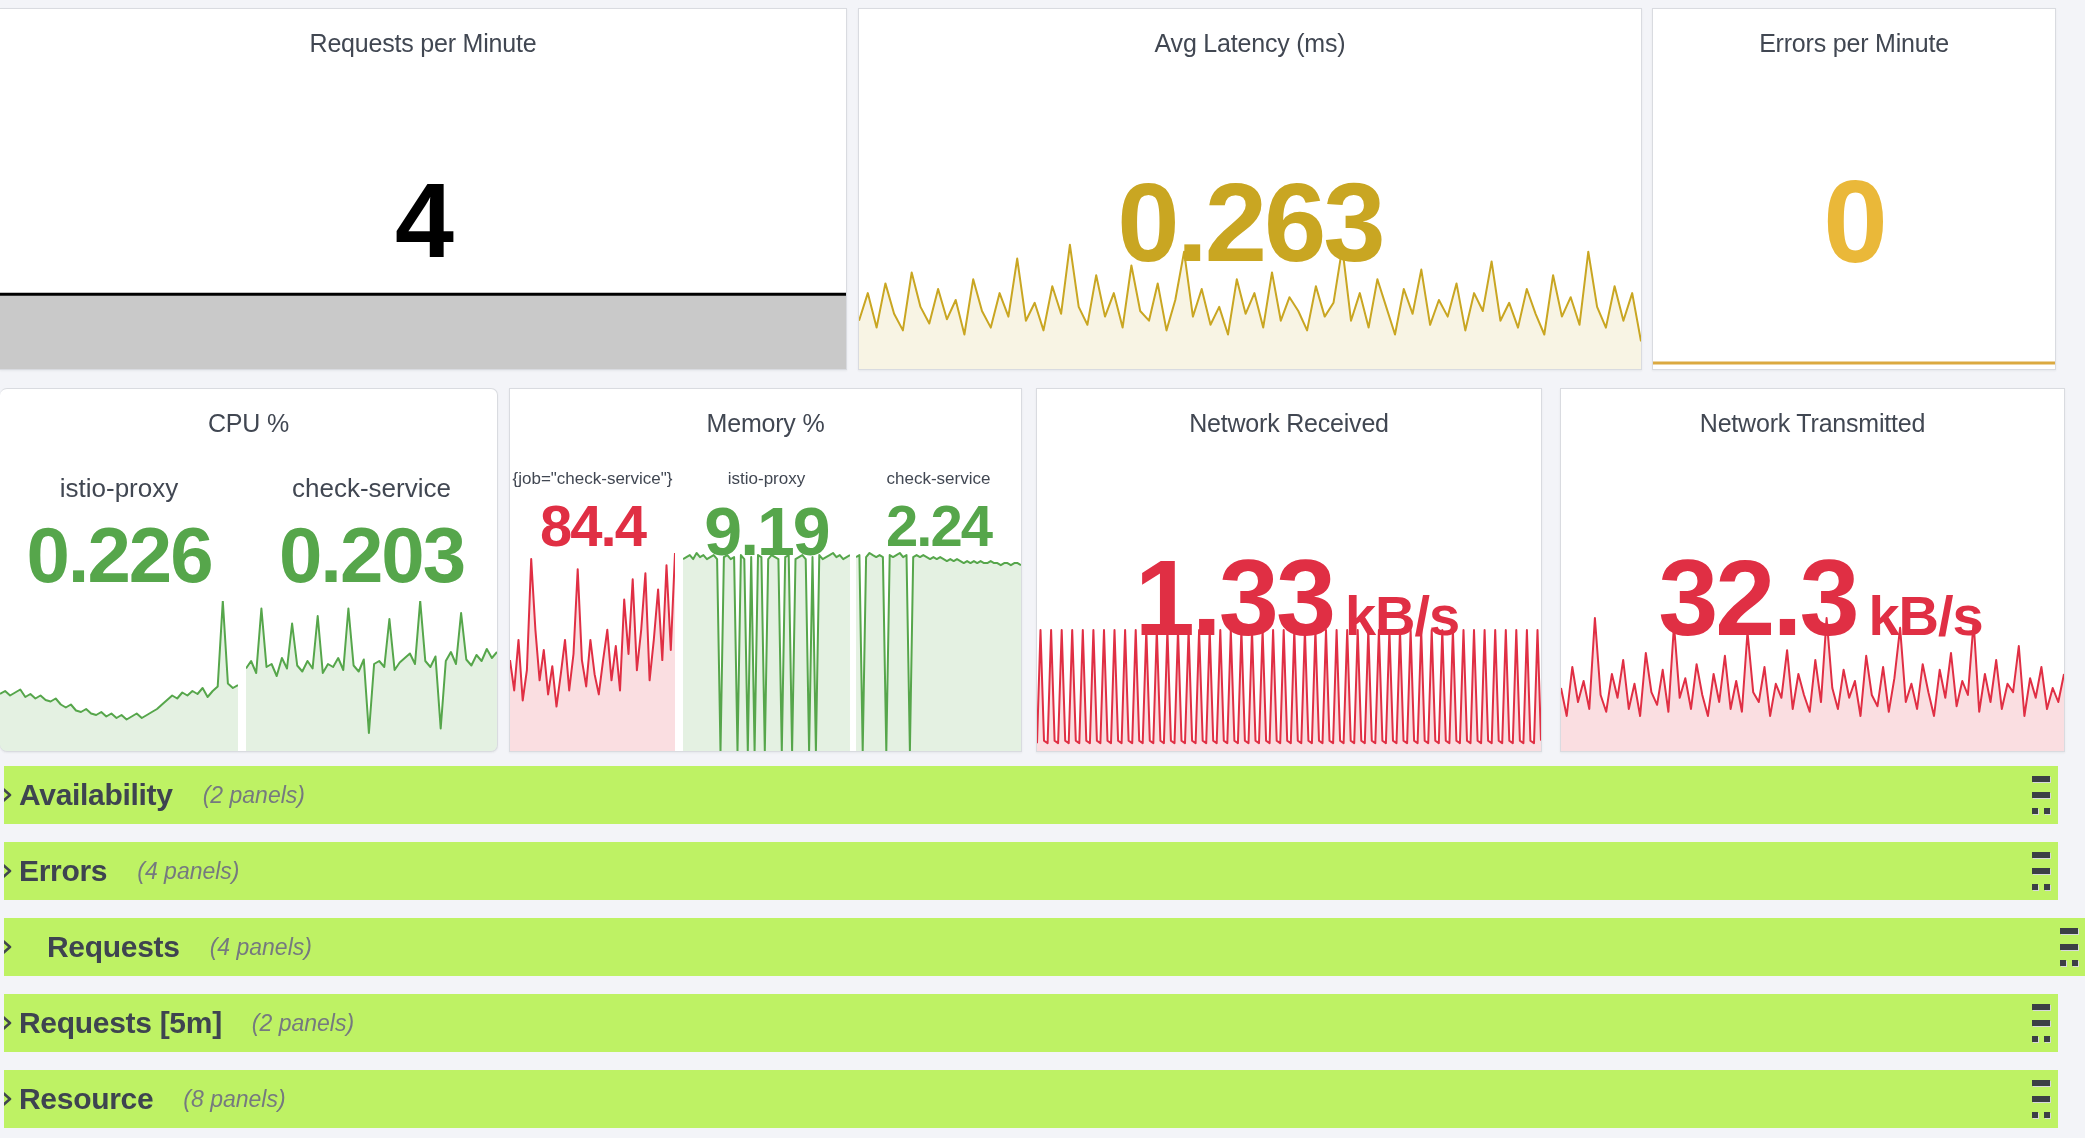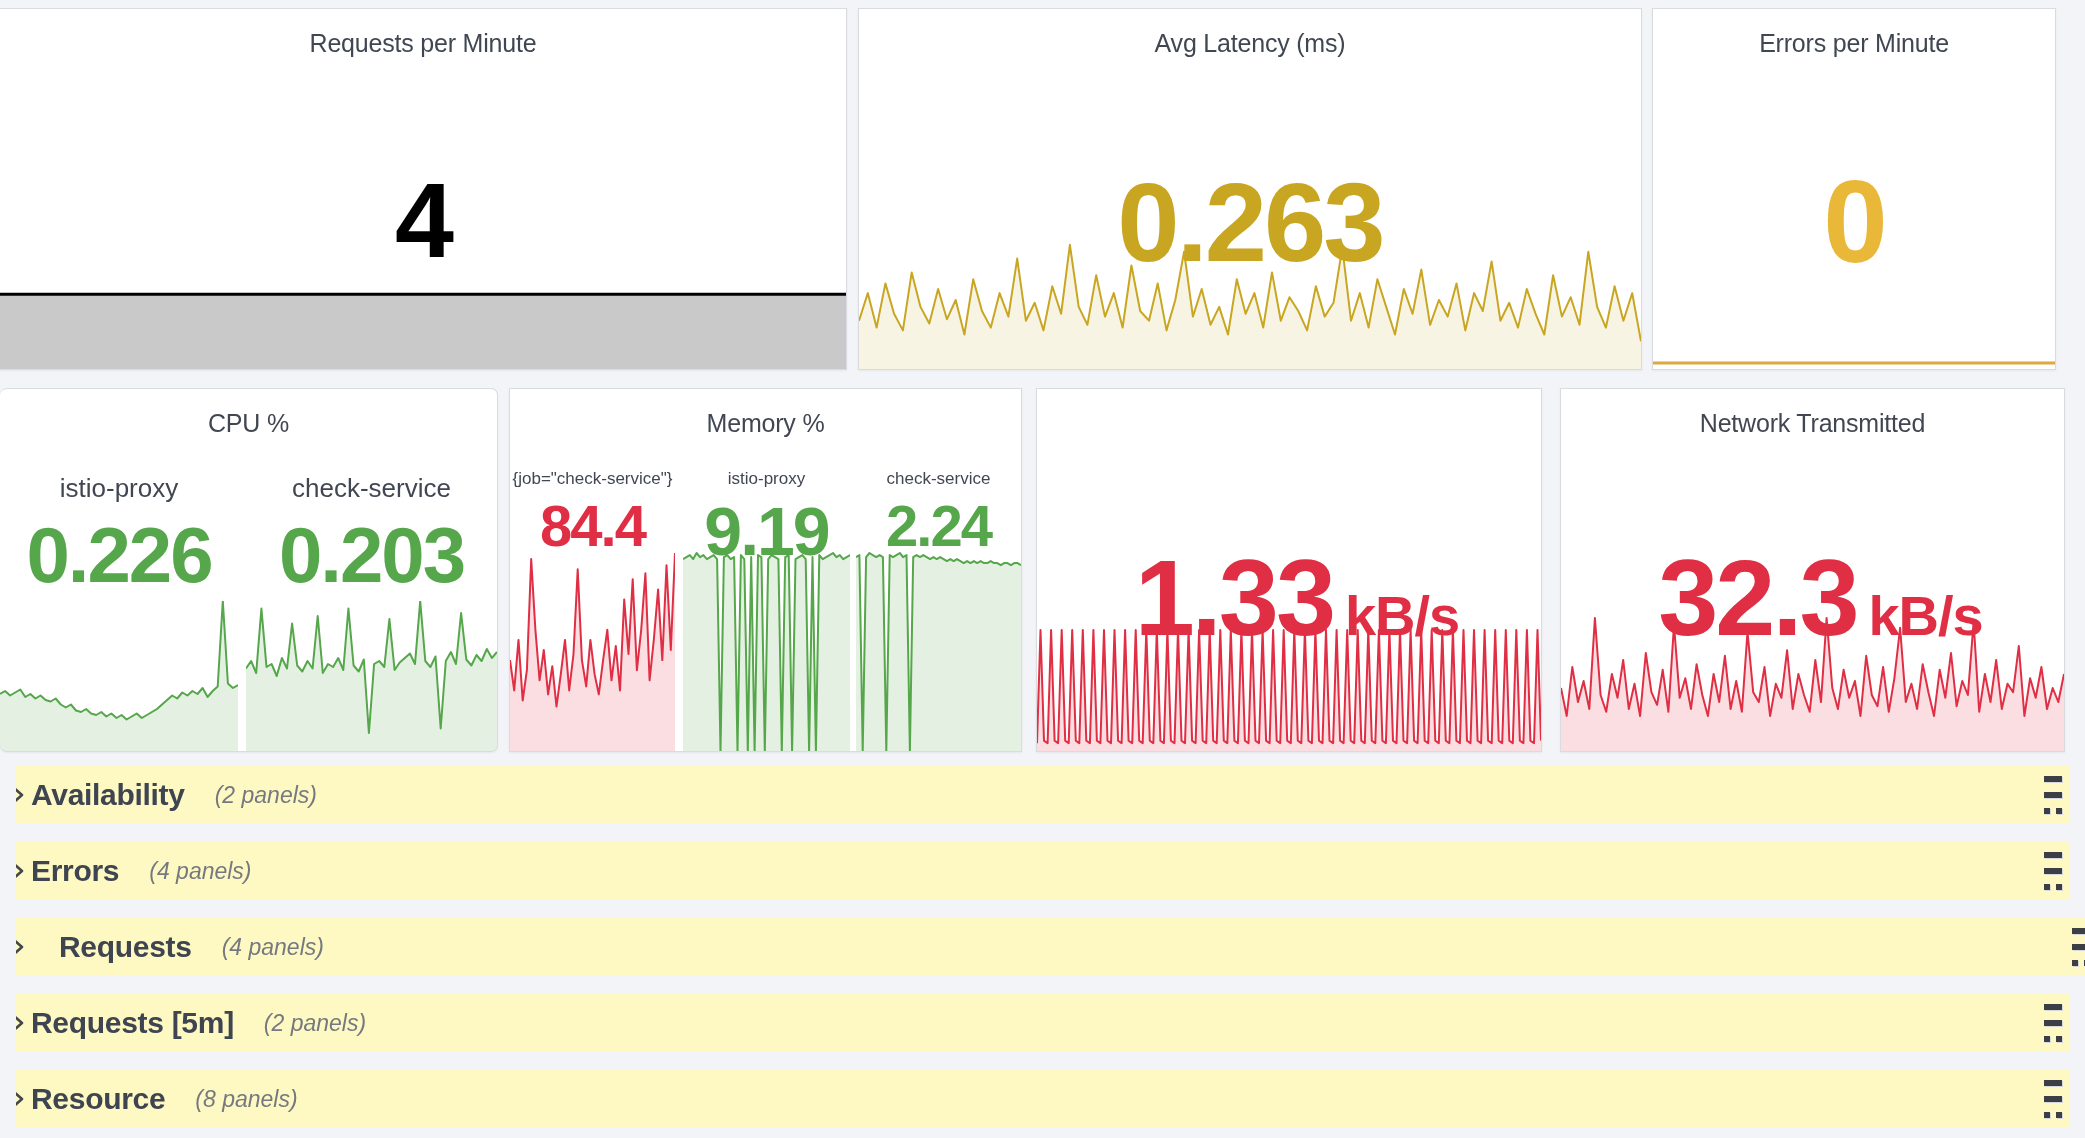--- a/index.html
+++ b/index.html
@@ -42,21 +42,21 @@
     position:absolute;left:16px;right:0;display:flex;
     justify-content:center;align-items:baseline;line-height:1;
   }
   .unitrow .v{font-size:108px;font-weight:700;letter-spacing:-3px;}
   .unitrow .u{font-size:56px;font-weight:700;margin-left:12px;letter-spacing:-1px;}
 
   .spark{position:absolute;}
   .spark svg{display:block;}
 
   .crow{
-    position:absolute;left:16px;width:2054px;height:58px;background:#fef9c3;
+    position:absolute;left:4px;width:2054px;height:58px;background:#bef264;
     display:flex;align-items:center;overflow:hidden;cursor:pointer;
   }
   .crow .chev{position:absolute;left:-9px;top:50%;margin-top:-11px;width:22px;height:22px;}
   .crow .rtitle{margin-left:15px;font-size:30px;font-weight:700;color:#3E4450;letter-spacing:-0.3px;}
   .crow .rcount{margin-left:30px;font-size:23px;font-style:italic;color:#75797F;}
   .crow .grip{
     position:absolute;right:8px;top:50%;margin-top:-19px;
     width:18px;height:38px;
     display:flex;flex-wrap:wrap;justify-content:space-between;align-content:space-between;
     cursor:grab;
@@ -145,20 +145,21 @@
       </div>
     <div class="spark" style="left:346px;bottom:0;width:165px;height:202px;">
         <svg width="165" height="202" viewBox="0 0 165 202" preserveAspectRatio="none">
           <polygon points="0,202 0.0,8.1 3.4,6.1 6.7,202.0 10.1,8.1 13.5,4.0 16.8,6.1 20.2,8.1 23.6,6.1 26.9,8.1 30.3,202.0 33.7,6.1 37.0,8.1 40.4,6.1 43.8,4.0 47.1,8.1 50.5,6.1 53.9,202.0 57.2,8.1 60.6,6.1 64.0,8.1 67.3,6.1 70.7,8.1 74.1,10.1 77.4,8.1 80.8,10.1 84.2,8.1 87.6,10.1 90.9,12.1 94.3,10.1 97.7,12.1 101.0,10.1 104.4,12.1 107.8,14.1 111.1,12.1 114.5,14.1 117.9,12.1 121.2,14.1 124.6,12.1 128.0,14.1 131.3,14.1 134.7,12.1 138.1,14.1 141.4,14.1 144.8,16.2 148.2,14.1 151.5,14.1 154.9,16.2 158.3,14.1 161.6,14.1 165.0,16.2 165,202" fill="rgba(86,166,75,0.16)" stroke="none"></polygon>
           <polyline points="0.0,8.1 3.4,6.1 6.7,202.0 10.1,8.1 13.5,4.0 16.8,6.1 20.2,8.1 23.6,6.1 26.9,8.1 30.3,202.0 33.7,6.1 37.0,8.1 40.4,6.1 43.8,4.0 47.1,8.1 50.5,6.1 53.9,202.0 57.2,8.1 60.6,6.1 64.0,8.1 67.3,6.1 70.7,8.1 74.1,10.1 77.4,8.1 80.8,10.1 84.2,8.1 87.6,10.1 90.9,12.1 94.3,10.1 97.7,12.1 101.0,10.1 104.4,12.1 107.8,14.1 111.1,12.1 114.5,14.1 117.9,12.1 121.2,14.1 124.6,12.1 128.0,14.1 131.3,14.1 134.7,12.1 138.1,14.1 141.4,14.1 144.8,16.2 148.2,14.1 151.5,14.1 154.9,16.2 158.3,14.1 161.6,14.1 165.0,16.2" fill="none" stroke="#56A64B" stroke-width="2" stroke-linejoin="round"></polyline>
         </svg>
       </div>
   </div>
 
   <div class="panel" style="left:1036px;top:388px;width:504px;height:362px;">
+    <div class="ptitle">Network Received</div>
     <div class="spark" style="left:0;bottom:0;width:504px;height:130px;">
         <svg width="504" height="130" viewBox="0 0 504 130" preserveAspectRatio="none">
           <polygon points="0,130 0.0,122.2 3.5,9.1 7.0,119.6 10.6,122.2 14.1,9.1 17.6,119.6 21.1,122.2 24.7,9.1 28.2,119.6 31.7,122.2 35.2,9.1 38.8,119.6 42.3,122.2 45.8,9.1 49.3,119.6 52.9,122.2 56.4,9.1 59.9,119.6 63.4,122.2 67.0,9.1 70.5,119.6 74.0,122.2 77.5,9.1 81.1,119.6 84.6,122.2 88.1,9.1 91.6,119.6 95.2,122.2 98.7,9.1 102.2,119.6 105.7,122.2 109.3,9.1 112.8,119.6 116.3,122.2 119.8,9.1 123.4,119.6 126.9,122.2 130.4,9.1 133.9,119.6 137.5,122.2 141.0,9.1 144.5,119.6 148.0,122.2 151.6,9.1 155.1,119.6 158.6,122.2 162.1,9.1 165.7,119.6 169.2,122.2 172.7,9.1 176.2,119.6 179.7,122.2 183.3,9.1 186.8,119.6 190.3,122.2 193.8,9.1 197.4,119.6 200.9,122.2 204.4,9.1 207.9,119.6 211.5,122.2 215.0,9.1 218.5,119.6 222.0,122.2 225.6,9.1 229.1,119.6 232.6,122.2 236.1,9.1 239.7,119.6 243.2,122.2 246.7,9.1 250.2,119.6 253.8,122.2 257.3,9.1 260.8,119.6 264.3,122.2 267.9,9.1 271.4,119.6 274.9,122.2 278.4,9.1 282.0,119.6 285.5,122.2 289.0,9.1 292.5,119.6 296.1,122.2 299.6,9.1 303.1,119.6 306.6,122.2 310.2,9.1 313.7,119.6 317.2,122.2 320.7,9.1 324.3,119.6 327.8,122.2 331.3,9.1 334.8,119.6 338.3,122.2 341.9,9.1 345.4,119.6 348.9,122.2 352.4,9.1 356.0,119.6 359.5,122.2 363.0,9.1 366.5,119.6 370.1,122.2 373.6,9.1 377.1,119.6 380.6,122.2 384.2,9.1 387.7,119.6 391.2,122.2 394.7,9.1 398.3,119.6 401.8,122.2 405.3,9.1 408.8,119.6 412.4,122.2 415.9,9.1 419.4,119.6 422.9,122.2 426.5,9.1 430.0,119.6 433.5,122.2 437.0,9.1 440.6,119.6 444.1,122.2 447.6,9.1 451.1,119.6 454.7,122.2 458.2,9.1 461.7,119.6 465.2,122.2 468.8,9.1 472.3,119.6 475.8,122.2 479.3,9.1 482.9,119.6 486.4,122.2 489.9,9.1 493.4,119.6 497.0,122.2 500.5,9.1 504.0,119.6 504,130" fill="rgba(224,47,68,0.16)" stroke="none"></polygon>
           <polyline points="0.0,122.2 3.5,9.1 7.0,119.6 10.6,122.2 14.1,9.1 17.6,119.6 21.1,122.2 24.7,9.1 28.2,119.6 31.7,122.2 35.2,9.1 38.8,119.6 42.3,122.2 45.8,9.1 49.3,119.6 52.9,122.2 56.4,9.1 59.9,119.6 63.4,122.2 67.0,9.1 70.5,119.6 74.0,122.2 77.5,9.1 81.1,119.6 84.6,122.2 88.1,9.1 91.6,119.6 95.2,122.2 98.7,9.1 102.2,119.6 105.7,122.2 109.3,9.1 112.8,119.6 116.3,122.2 119.8,9.1 123.4,119.6 126.9,122.2 130.4,9.1 133.9,119.6 137.5,122.2 141.0,9.1 144.5,119.6 148.0,122.2 151.6,9.1 155.1,119.6 158.6,122.2 162.1,9.1 165.7,119.6 169.2,122.2 172.7,9.1 176.2,119.6 179.7,122.2 183.3,9.1 186.8,119.6 190.3,122.2 193.8,9.1 197.4,119.6 200.9,122.2 204.4,9.1 207.9,119.6 211.5,122.2 215.0,9.1 218.5,119.6 222.0,122.2 225.6,9.1 229.1,119.6 232.6,122.2 236.1,9.1 239.7,119.6 243.2,122.2 246.7,9.1 250.2,119.6 253.8,122.2 257.3,9.1 260.8,119.6 264.3,122.2 267.9,9.1 271.4,119.6 274.9,122.2 278.4,9.1 282.0,119.6 285.5,122.2 289.0,9.1 292.5,119.6 296.1,122.2 299.6,9.1 303.1,119.6 306.6,122.2 310.2,9.1 313.7,119.6 317.2,122.2 320.7,9.1 324.3,119.6 327.8,122.2 331.3,9.1 334.8,119.6 338.3,122.2 341.9,9.1 345.4,119.6 348.9,122.2 352.4,9.1 356.0,119.6 359.5,122.2 363.0,9.1 366.5,119.6 370.1,122.2 373.6,9.1 377.1,119.6 380.6,122.2 384.2,9.1 387.7,119.6 391.2,122.2 394.7,9.1 398.3,119.6 401.8,122.2 405.3,9.1 408.8,119.6 412.4,122.2 415.9,9.1 419.4,119.6 422.9,122.2 426.5,9.1 430.0,119.6 433.5,122.2 437.0,9.1 440.6,119.6 444.1,122.2 447.6,9.1 451.1,119.6 454.7,122.2 458.2,9.1 461.7,119.6 465.2,122.2 468.8,9.1 472.3,119.6 475.8,122.2 479.3,9.1 482.9,119.6 486.4,122.2 489.9,9.1 493.4,119.6 497.0,122.2 500.5,9.1 504.0,119.6" fill="none" stroke="#E02F44" stroke-width="2" stroke-linejoin="round"></polyline>
         </svg>
       </div>
     <div class="unitrow" style="top:548px-388px;top:155px;color:#E02F44;">
       <span class="v">1.33</span>
       <span class="u">kB/s</span>
     </div>

